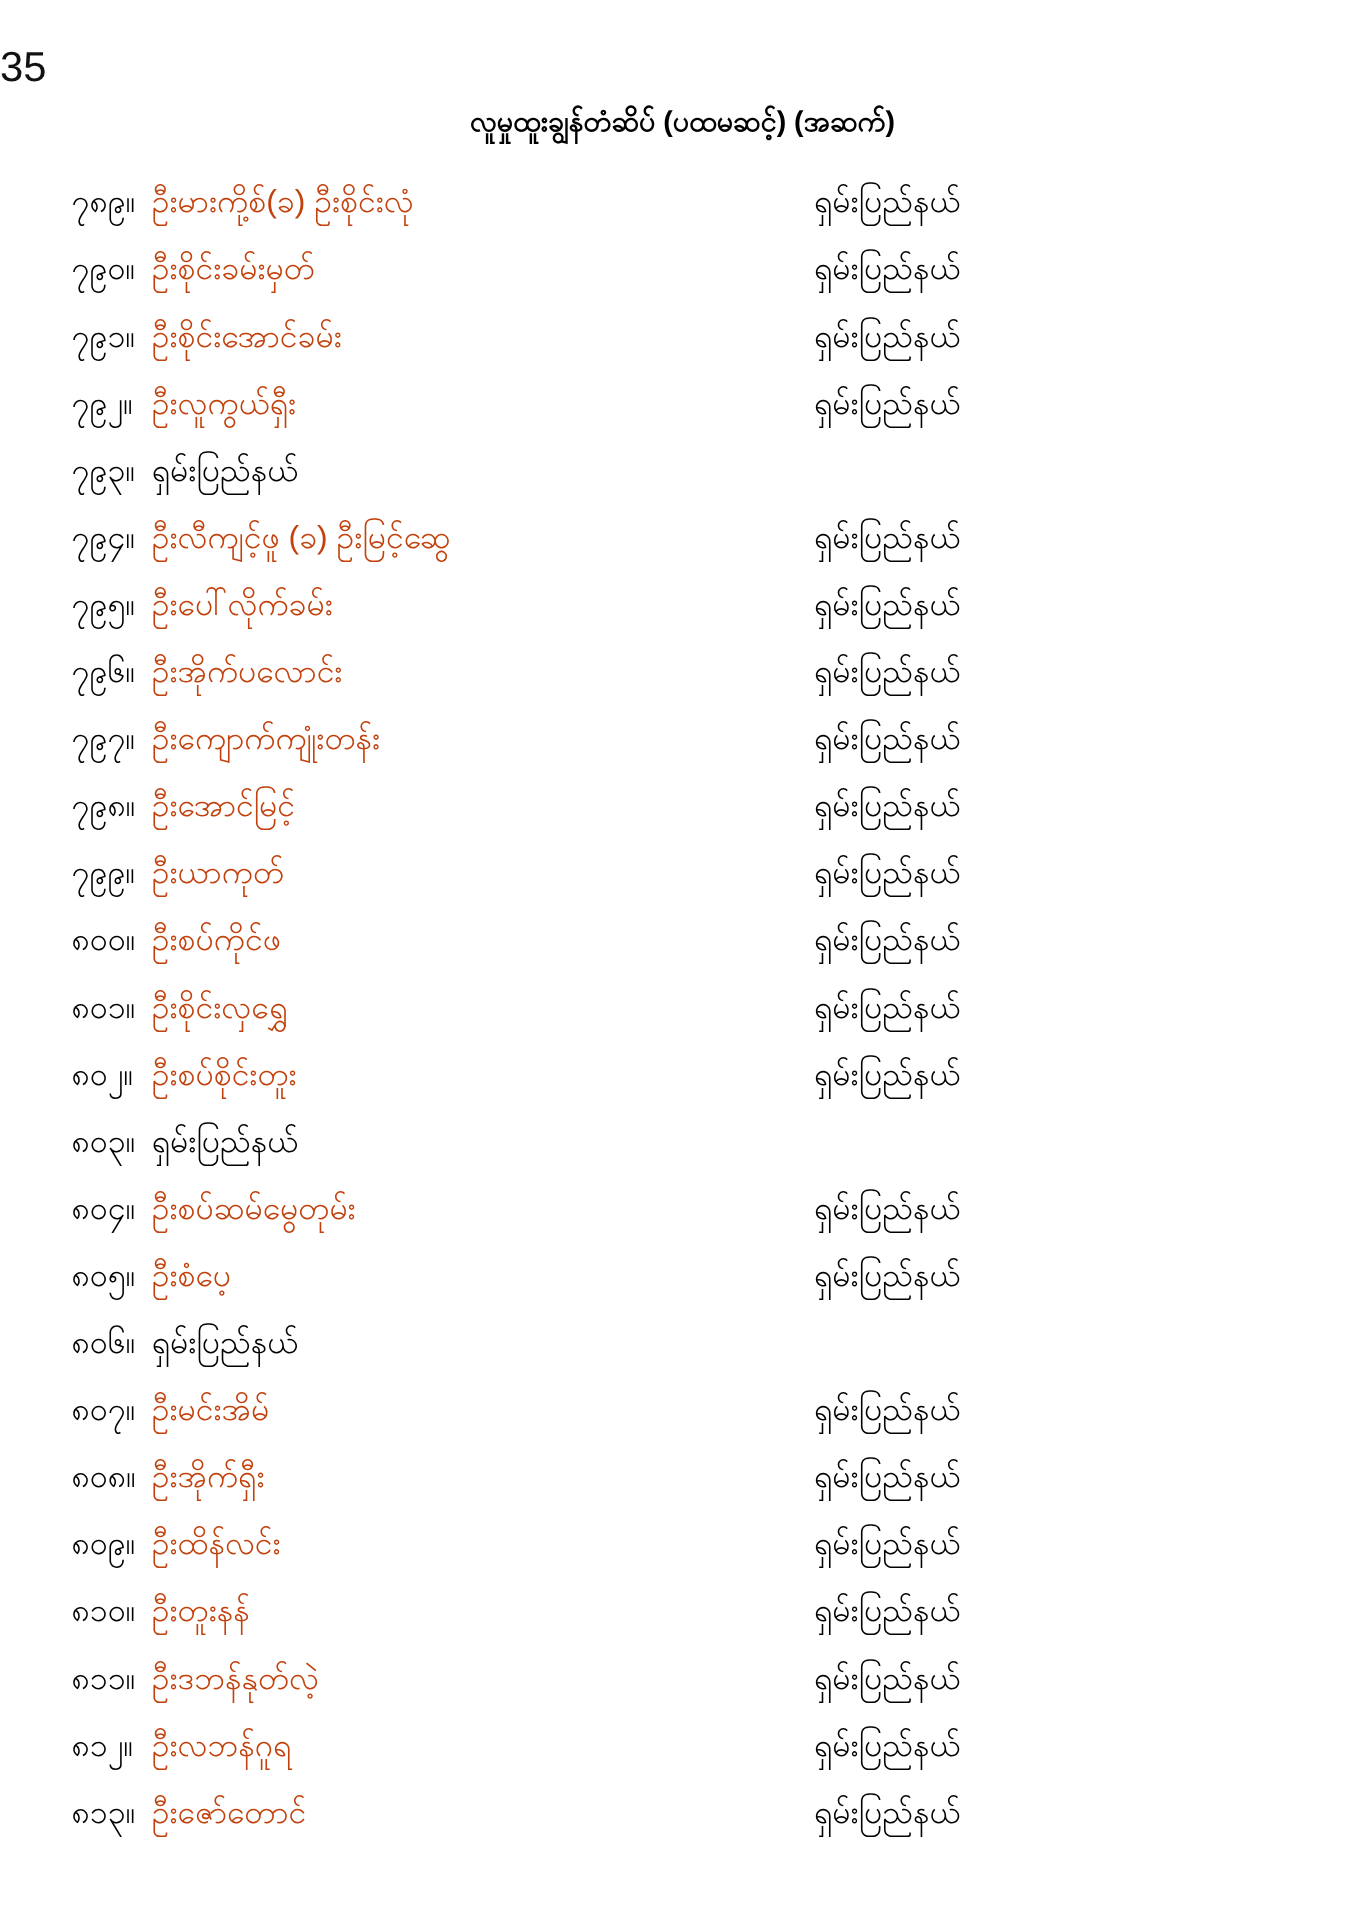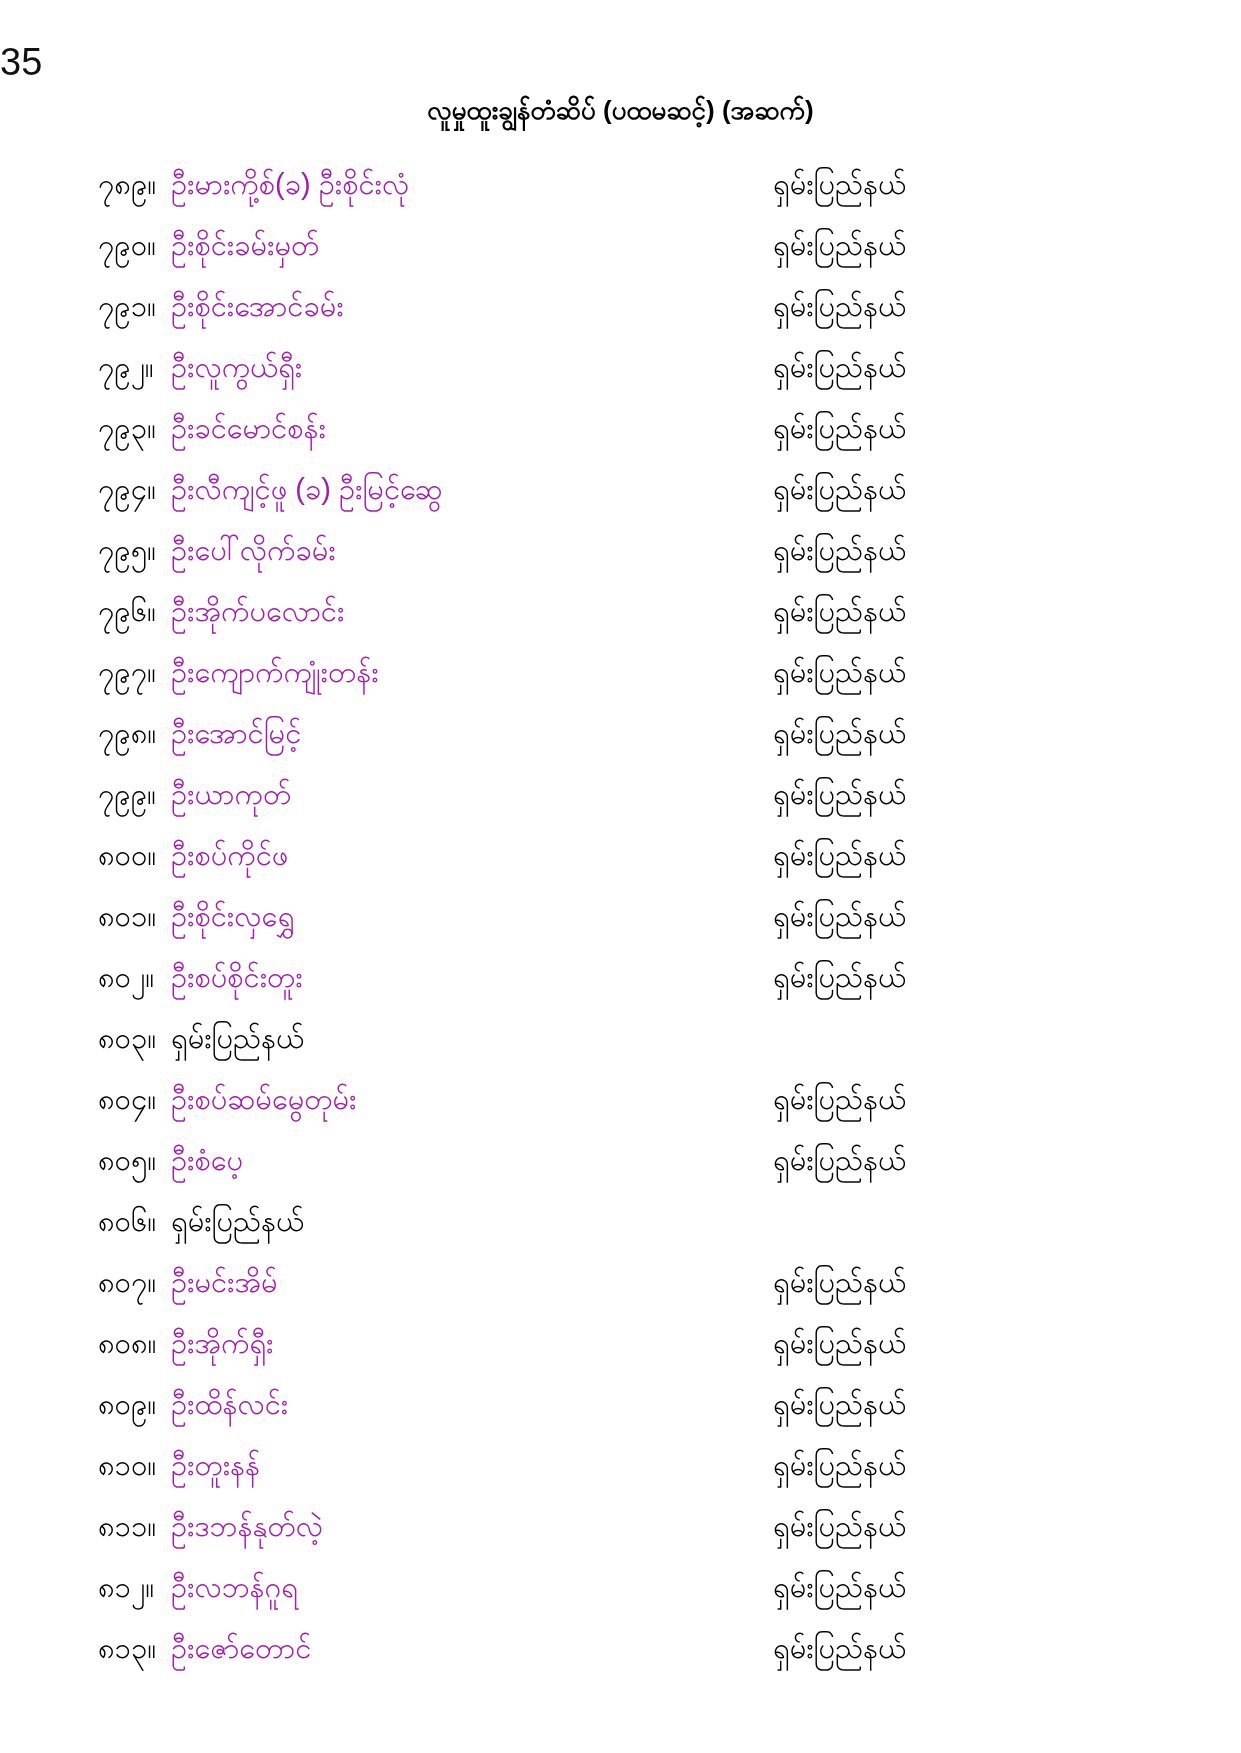--- a/index.html
+++ b/index.html
@@ -39,35 +39,35 @@
   }
   .entries {
     position: absolute;
     top: 154px;
     left: 0;
     width: 100%;
   }
   .row {
     display: grid;
     grid-template-columns: 73px 602px 231px;
-    padding-left: 98px;
+    padding-left: 65px;
     padding-right: 221px;
     height: 61px;
     align-items: center;
     font-size: 29px;
     line-height: 1.0;
     white-space: nowrap;
   }
   .row .num {
     display: block;
     color: #000000;
   }
   .row .name {
     display: block;
-    color: #a21caf;
+    color: #c2410c;
     overflow: visible;
   }
   .row .region {
     display: block;
     color: #000000;
     text-align: left;
   }
 </style>
 </head>
 <body>
@@ -97,21 +97,20 @@
   </div>
 
   <div class="row">
     <span class="num">၇၉၂။</span>
     <span class="name">ဦးလူကွယ်ရှီး</span>
     <span class="region">ရှမ်းပြည်နယ်</span>
   </div>
 
   <div class="row">
     <span class="num">၇၉၃။</span>
-    <span class="name">ဦးခင်မောင်စန်း</span>
     <span class="region">ရှမ်းပြည်နယ်</span>
   </div>
 
   <div class="row">
     <span class="num">၇၉၄။</span>
     <span class="name">ဦးလီကျင့်ဖူ (ခ) ဦးမြင့်ဆွေ</span>
     <span class="region">ရှမ်းပြည်နယ်</span>
   </div>
 
   <div class="row">

